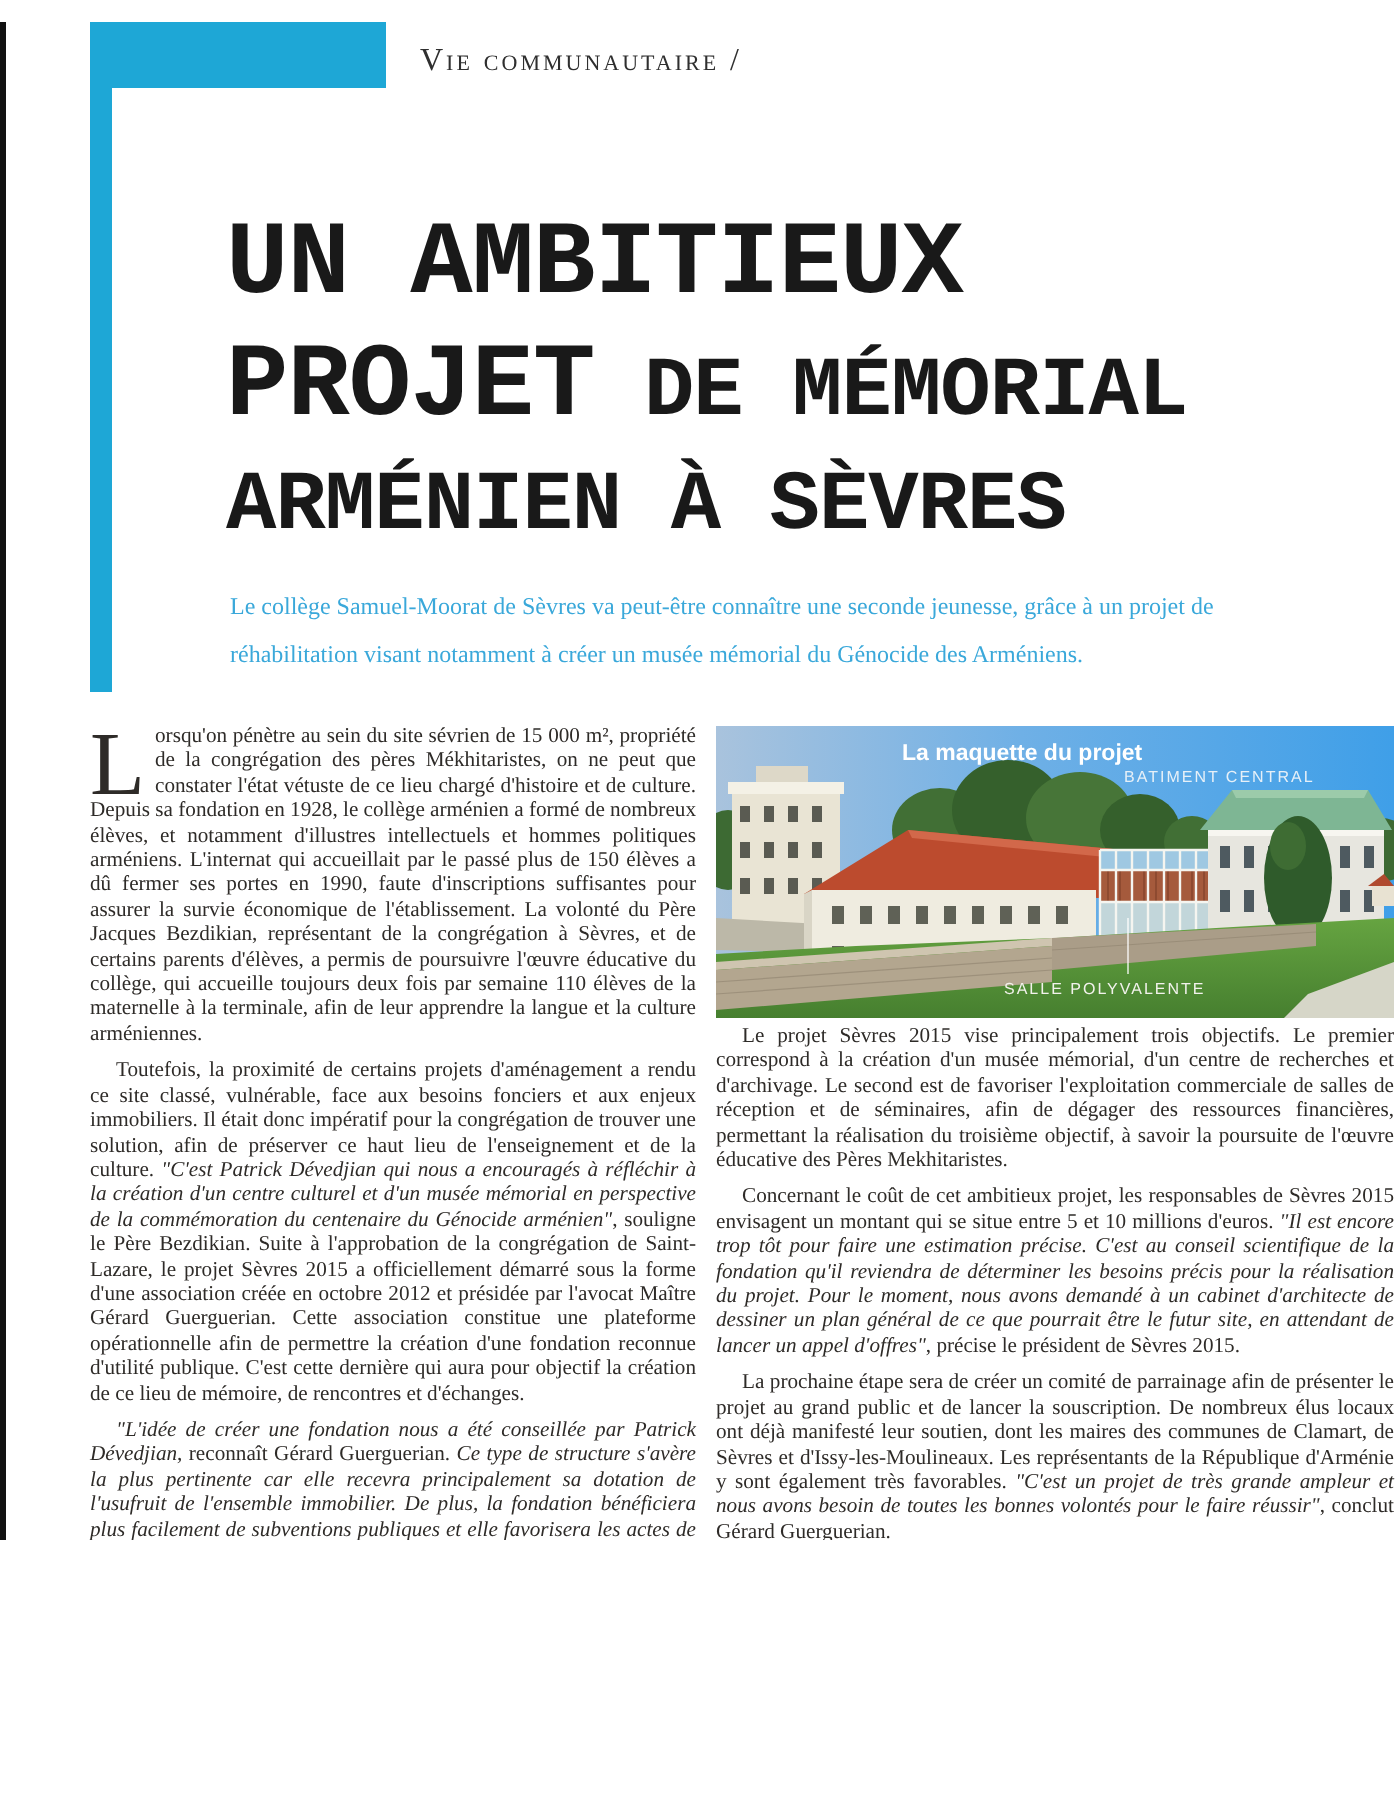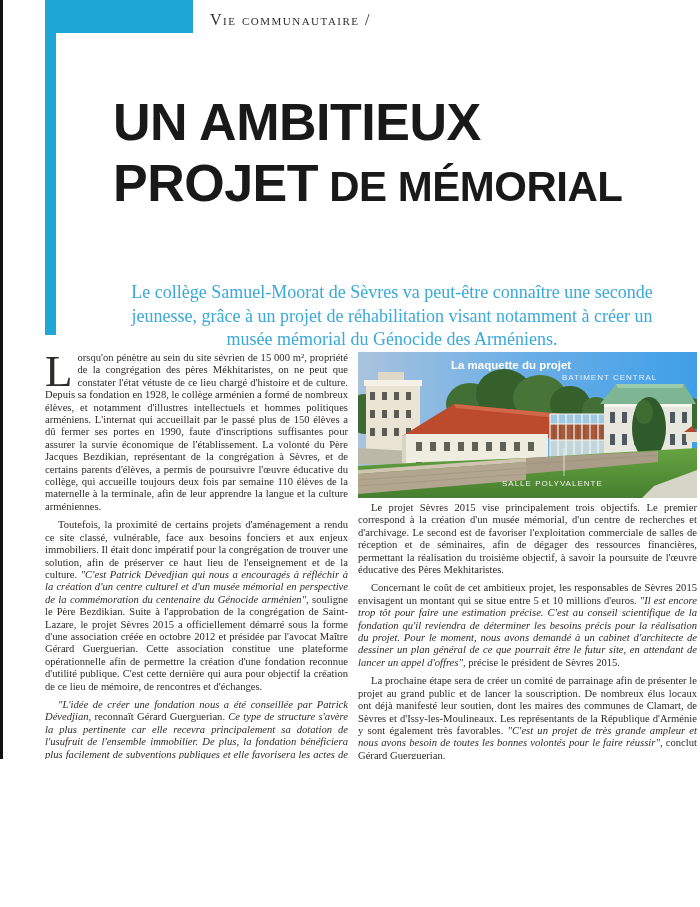--- a/index.html
+++ b/index.html
@@ -1,30 +1,30 @@
 <!DOCTYPE html>
 <html><head>
 <meta charset="utf-8">
 <style>
   html,body{margin:0;padding:0;background:#ffffff;}
   .page{position:relative;width:700px;height:759px;background:#ffffff;overflow:hidden;
-        font-family:"Liberation Serif",serif;}
+        font-family:"Liberation Serif",serif;margin-top:11px;}
   .scan-edge{position:absolute;left:0;top:0;width:3px;height:886px;background:#111;}
   .corner-bar-h{position:absolute;left:45px;top:0;width:148px;height:33px;}
   .corner-bar-v{position:absolute;left:45px;top:0;width:11px;height:335px;}
   .section-label{position:absolute;left:210px;top:11px;font-size:16px;
         font-variant:small-caps;letter-spacing:1.5px;color:#2f2f2f;}
   .headline{position:absolute;left:113px;top:92px;color:#191919;
-        font-family:Liberation Sans, sans-serif;font-weight:bold;letter-spacing:-0.5px;}
+        font-family:Liberation Mono, monospace;font-weight:bold;letter-spacing:-0.5px;}
   .hl-line1{font-size:52px;line-height:60px;}
   .hl-line2{font-size:52px;line-height:62px;}
   .hl-line2 .hl-small{font-size:42px;}
   .hl-line3{font-size:42px;line-height:52px;}
   .standfirst{position:absolute;left:115px;top:281px;width:554px;
-        font-size:18px;line-height:23.5px;color:#3aa8da;text-align:center;}
+        font-size:12px;line-height:23.5px;color:#3aa8da;}
   .col-left{position:absolute;left:45px;top:352px;width:303px;}
   .col-right-img{position:absolute;left:358px;top:352px;width:339px;height:146px;}
   .col-right-text{position:absolute;left:358px;top:502px;width:339px;}
   .body-para{margin:0;font-size:10.6px;line-height:12.4px;text-align:justify;
         color:#2e2b28;text-indent:13px;}
   .body-para + .body-para{margin-top:6px;}
   .body-para.has-dropcap{text-indent:0;}
   .it{font-style:italic;}
   .dropcap{float:left;font-size:45px;line-height:36px;padding:1px 5px 0 0;color:#2e2b28;}
   .byline{margin-top:8px;padding-right:55px;text-align:right;font-style:italic;
@@ -46,20 +46,21 @@
 
   <div class="scan-edge"></div>
   <div class="corner-bar-h accent-bg" style="background: rgb(30, 167, 214);"></div>
   <div class="corner-bar-v accent-bg" style="background: rgb(30, 167, 214);"></div>
 
   <div class="section-label">Vie communautaire /</div>
 
   <div class="headline">
     <div class="hl-line1">UN AMBITIEUX</div>
     <div class="hl-line2"><span>PROJET</span><span class="hl-small"> DE MÉMORIAL</span></div>
+    <div class="hl-line3">ARMÉNIEN À SÈVRES</div>
   </div>
 
   <div class="standfirst">Le collège Samuel-Moorat de Sèvres va peut-être connaître une seconde jeunesse, grâce à un projet de réhabilitation visant notamment à créer un musée mémorial du Génocide des Arméniens.</div>
 
   <div class="col-left">
       <p class="body-para has-dropcap"><span class="dropcap">L</span><span>orsqu'on pénètre au sein du site sévrien de 15 000 m², propriété de la congrégation des pères Mékhitaristes, on ne peut que constater l'état vétuste de ce lieu chargé d'histoire et de culture. Depuis sa fondation en 1928, le collège arménien a formé de nombreux élèves, et notamment d'illustres intellectuels et hommes politiques arméniens. L'internat qui accueillait par le passé plus de 150 élèves a dû fermer ses portes en 1990, faute d'inscriptions suffisantes pour assurer la survie économique de l'établissement. La volonté du Père Jacques Bezdikian, représentant de la congrégation à Sèvres, et de certains parents d'élèves, a permis de poursuivre l'œuvre éducative du collège, qui accueille toujours deux fois par semaine 110 élèves de la maternelle à la terminale, afin de leur apprendre la langue et la culture arméniennes.</span></p>
       <p class="body-para"><span>Toutefois, la proximité de certains projets d'aménagement a rendu ce site classé, vulnérable, face aux besoins fonciers et aux enjeux immobiliers. Il était donc impératif pour la congrégation de trouver une solution, afin de préserver ce haut lieu de l'enseignement et de la culture. </span><span class="it">"C'est Patrick Dévedjian qui nous a encouragés à réfléchir à la création d'un centre culturel et d'un musée mémorial en perspective de la commémoration du centenaire du Génocide arménien"</span><span>, souligne le Père Bezdikian. Suite à l'approbation de la congrégation de Saint-Lazare, le projet Sèvres 2015 a officiellement démarré sous la forme d'une association créée en octobre 2012 et présidée par l'avocat Maître Gérard Guerguerian. Cette association constitue une plateforme opérationnelle afin de permettre la création d'une fondation reconnue d'utilité publique. C'est cette dernière qui aura pour objectif la création de ce lieu de mémoire, de rencontres et d'échanges.</span></p>
       <p class="body-para"><span class="it">"L'idée de créer une fondation nous a été conseillée par Patrick Dévedjian, </span><span>reconnaît Gérard Guerguerian. </span><span class="it">Ce type de structure s'avère la plus pertinente car elle recevra principalement sa dotation de l'usufruit de l'ensemble immobilier. De plus, la fondation bénéficiera plus facilement de subventions publiques et elle favorisera les actes de mécénat en raison des déductions fiscales. Les statuts de la fondation vont être prochainement validés par le ministère de l'Intérieur. Cet accord permettra à la structure d'être opérationnelle rapidement, en attendant dans un an la reconnaissance d'utilité publique, soumise à l'approbation du Conseil d'Etat."</span></p>
     </div>
 

